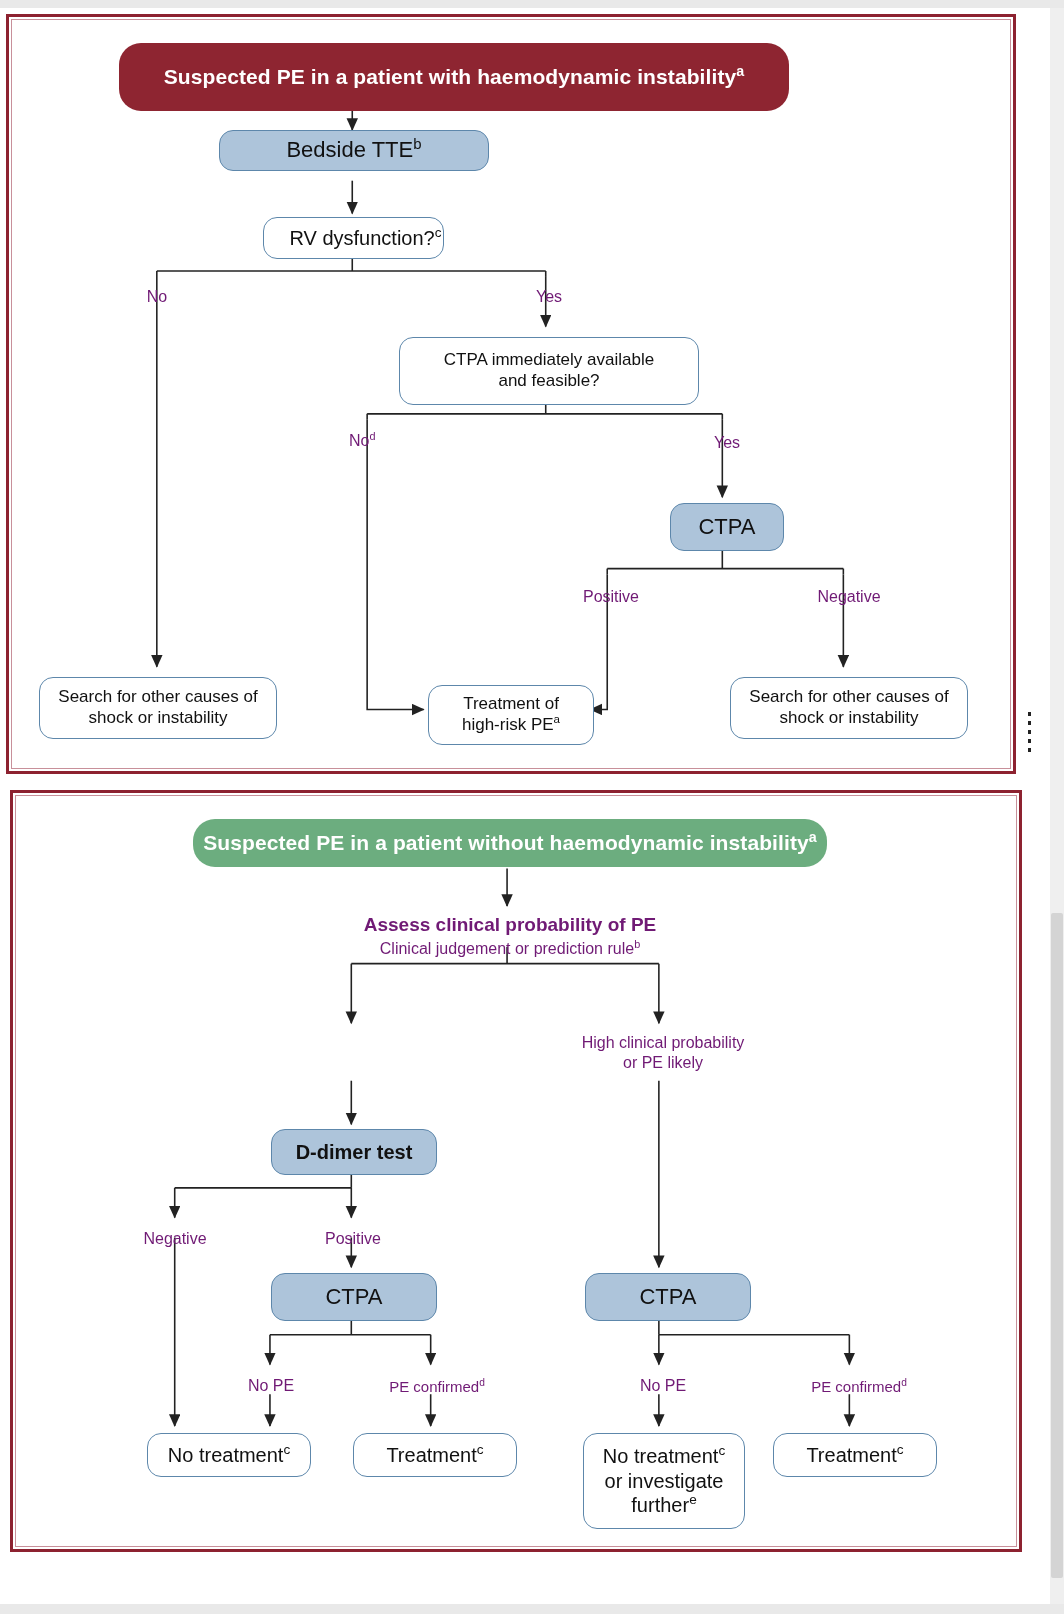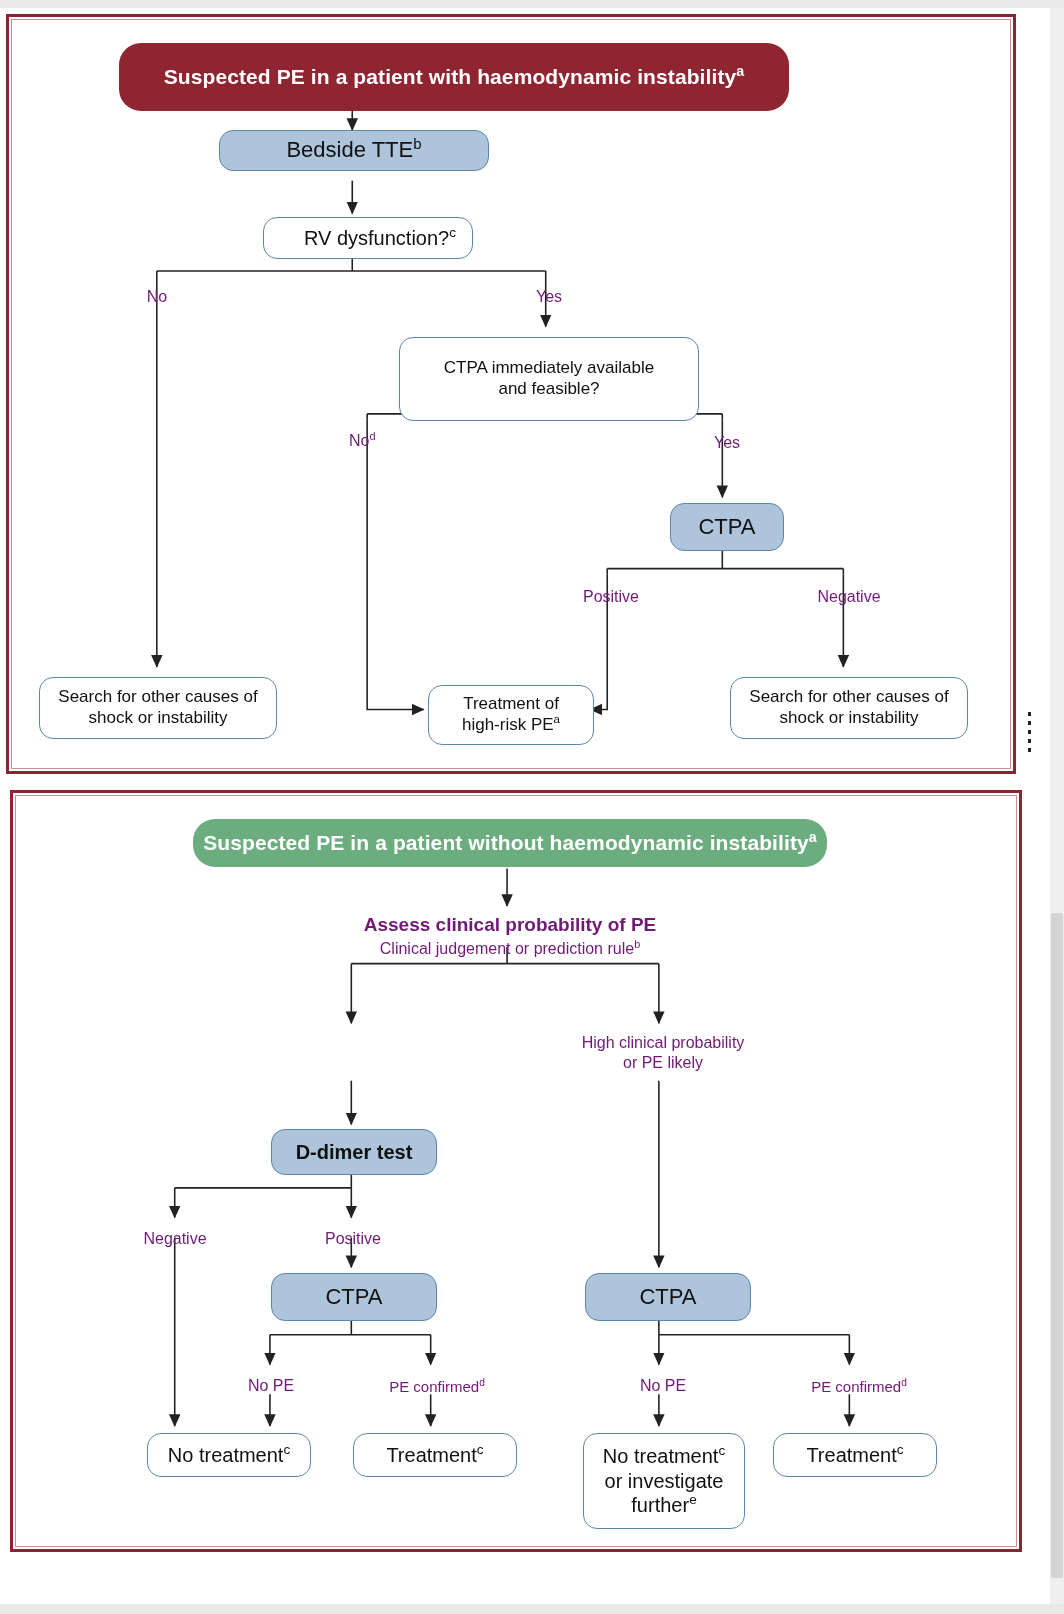--- a/index.html
+++ b/index.html
@@ -184,28 +184,28 @@
     </svg>
 
     <div class="node node-header red" style="left:110px; top:26px; width:670px; height:68px;">
       <span><span>Suspected PE in a patient with haemodynamic instability</span><sup>a</sup></span>
     </div>
 
     <div class="node node-fill" style="left:210px; top:113px; width:270px; height:41px;">
       <span><span>Bedside TTE</span><sup>b</sup></span>
     </div>
 
-    <div class="node node-plain lg" style="left:254px; top:200px; width:210px; height:42px;padding-left:24px;">
+    <div class="node node-plain lg" style="left:254px; top:200px; width:181px; height:42px;padding-left:24px;">
       <span><span>RV dysfunction?</span><sup>c</sup></span>
     </div>
 
     <div class="lbl center" style="left:148px; top:270px;">No</div>
     <div class="lbl center" style="left:540px; top:270px;">Yes</div>
 
-    <div class="node node-plain" style="left:390px; top:320px; width:300px; height:84px;">
+    <div class="node node-plain" style="left:390px; top:320px; width:300px; height:68px;">
       <span>
         <span>CTPA immediately available</span><br>
         <span>and feasible?</span>
       </span>
     </div>
 
     <div class="lbl" style="left:340px; top:414px;"><span>No</span><sup>d</sup></div>
     <div class="lbl center" style="left:718px; top:416px;">Yes</div>
 
     <div class="node node-fill" style="left:661px; top:486px; width:114px; height:48px;">

